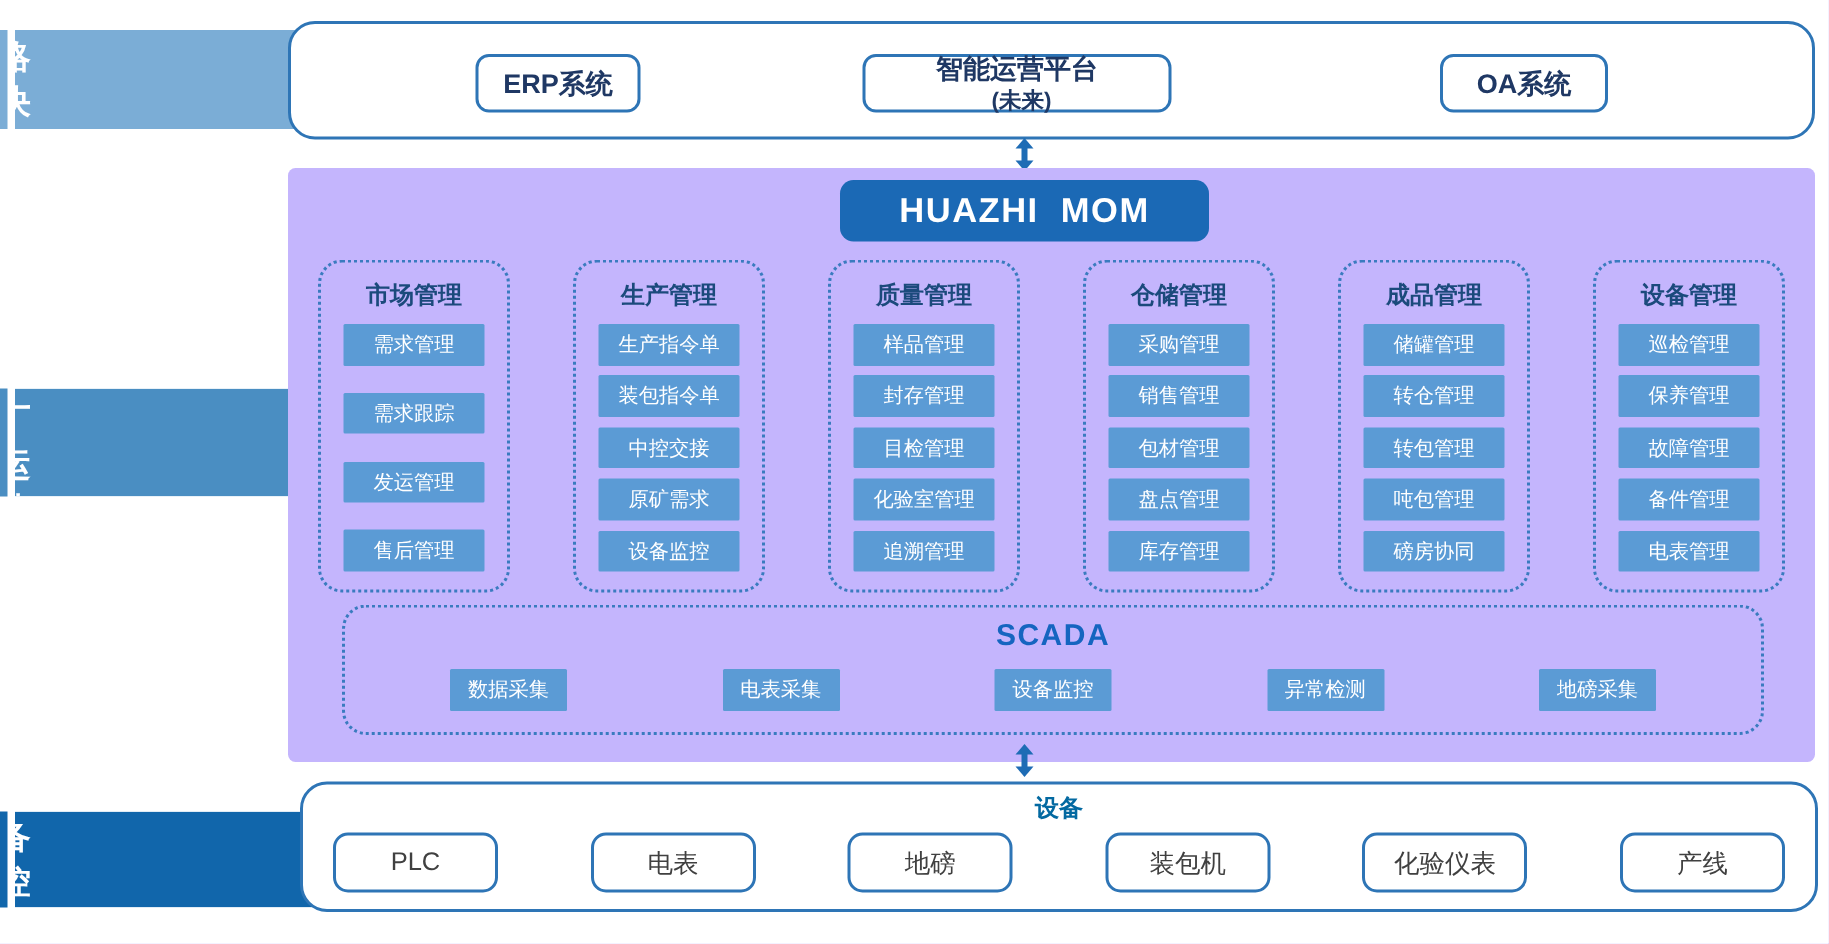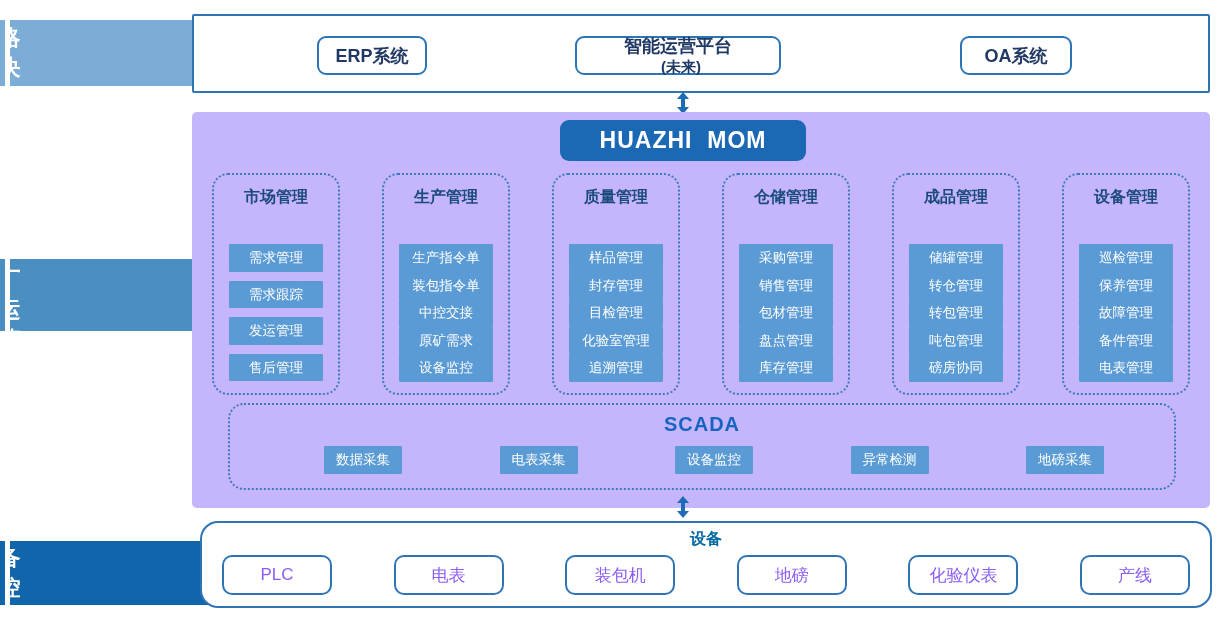--- a/index.html
+++ b/index.html
@@ -14,21 +14,21 @@
     clip-path: polygon(0 0, 77% 0, 100% 50%, 77% 100%, 0 100%); }
   .s1 { top:20px; height:66px; background:#7badd6; }
   .a1 { top:20px; height:66px; width:170px; background:#7badd6; }
   .s2 { top:259px; height:72px; background:#4a8ec2; }
   .a2 { top:259px; height:72px; width:180px; background:#4a8ec2; }
   .s3 { top:541px; height:64px; background:#1166ab; }
   .a3 { top:541px; height:64px; width:172px; background:#1166ab; }
 
   
   .top-box { position:absolute; left:192px; top:14px; width:1018px; height:79px;
-    background:#fff; border:2px solid #2e75b6; border-radius:2px; }
+    background:#fff; border:2px solid #2e75b6; border-radius:18px; }
   .sys-chip { position:absolute; top:20px; height:39px; display:flex; align-items:center; justify-content:center;
     background:#fff; border:2px solid #2e75b6; border-radius:9px; color:#1f3864; font-weight:bold; font-size:18px;
     white-space:nowrap; padding:0 14px; }
   .sys-chip .suffix { font-size:15px; margin-left:6px; font-weight:bold; }
   .chip-erp { left:123px; width:110px; }
   .chip-platform { left:381px; width:206px;flex-direction:column; }
   .chip-oa { left:766px; width:112px; }
 
   
   .connector { position:absolute; width:14px; height:22px; }
@@ -38,40 +38,40 @@
   
   .panel { position:absolute; left:192px; top:112px; width:1018px; height:396px;
     background:#c4b5fd; border-radius:5px; }
   .mom-header { position:absolute; left:368px; top:8px; width:246px; height:41px;
     background:#1b69b5; border-radius:9px; display:flex; align-items:center; justify-content:center;
     color:#fff; font-weight:bold; font-size:23px; white-space:pre; letter-spacing:1px; }
 
   .columns { position:absolute; left:20px; top:61px; width:978px; height:222px;
     display:flex; gap:42px; }
   .module-col { flex:1; border:2px dotted #3a7bbf; border-radius:16px;
-    display:flex; flex-direction:column; align-items:center; padding:12px 6px 12px;gap:28px; }
+    display:flex; flex-direction:column; align-items:center; padding:12px 6px 12px; }
   .module-title { font-weight:bold; font-size:16px; color:#1b4a7c; margin-bottom:4px; }
   .module-items { flex:1; width:100%; display:flex; flex-direction:column;
     justify-content:space-between; align-items:center; padding-top:4px; }
   .blue-item { background:#5b9bd5; color:#fff; font-size:13.5px; line-height:1;
     padding:7px 8px; min-width:94px; text-align:center; white-space:nowrap; border-radius:1px; }
 
   .scada-box { position:absolute; left:36px; top:291px; width:948px; height:87px;
     border:2px dotted #3a7bbf; border-radius:16px; }
   .scada-title { text-align:center; margin-top:8px; font-weight:bold; font-size:20px; color:#1565c0; letter-spacing:1px; }
   .scada-items { display:flex; justify-content:space-between; padding:10px 70px 0; }
-  .scada-items .blue-item { min-width:78px; padding:7px 8px;margin-left:24px; }
+  .scada-items .blue-item { min-width:78px; padding:7px 8px; }
 
   
   .bottom-box { position:absolute; left:200px; top:521px; width:1012px; height:87px;
     background:#fff; border:2px solid #2e75b6; border-radius:18px; }
   .devices-title { text-align:center; font-weight:bold; font-size:16px; color:#0369a1; margin-top:6px; }
   .devices-row { display:flex; justify-content:space-between; padding:5px 20px 0; }
   .device-chip { width:110px; height:40px; border:2px solid #2e75b6; border-radius:10px;
-    display:flex; align-items:center; justify-content:center; color:#8b5cf6; font-size:17px; background:#fff; white-space:nowrap; }
+    display:flex; align-items:center; justify-content:center; color:#404040; font-size:17px; background:#fff; white-space:nowrap; }
 </style>
 </head>
 <body>
 
 <div class="stage">
 
   <div class="side-bar s1"></div>
   <div class="side-arrow a1">
     <span>战略决策</span>
   </div>
@@ -193,20 +193,20 @@
     <polygon points="7,0 13,7 1,7"></polygon>
     <rect x="5" y="6" width="4" height="10"></rect>
     <polygon points="7,22 13,15 1,15"></polygon>
   </svg>
 
   <div class="bottom-box">
     <div class="devices-title">设备</div>
     <div class="devices-row">
       <div class="device-chip">PLC</div>
       <div class="device-chip">电表</div>
+      <div class="device-chip">地磅</div>
       <div class="device-chip">装包机</div>
-      <div class="device-chip">地磅</div>
       <div class="device-chip">化验仪表</div>
       <div class="device-chip">产线</div>
     </div>
   </div>
 
 </div>
 
 </body></html>

